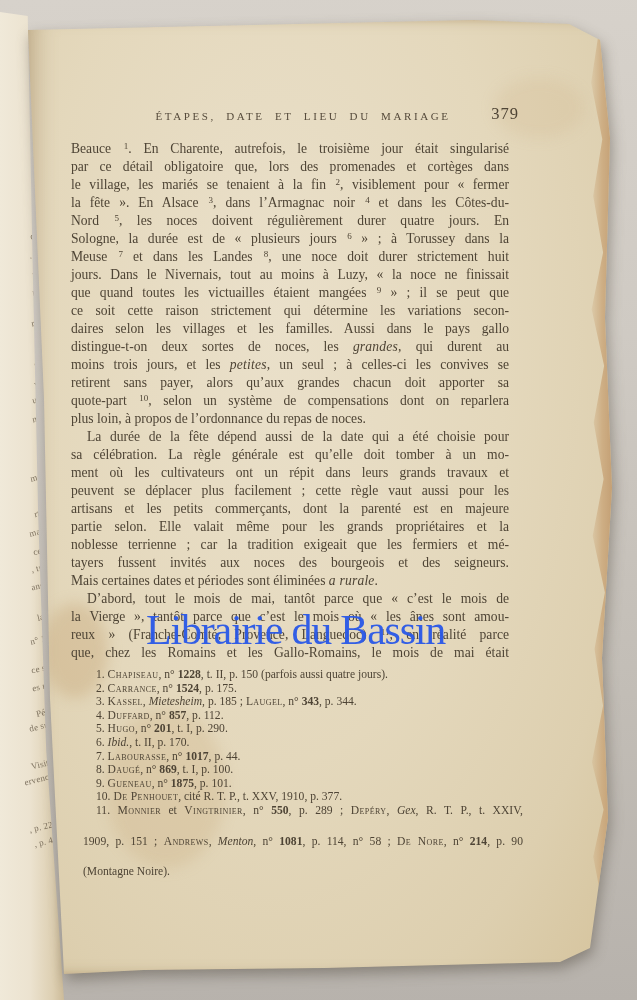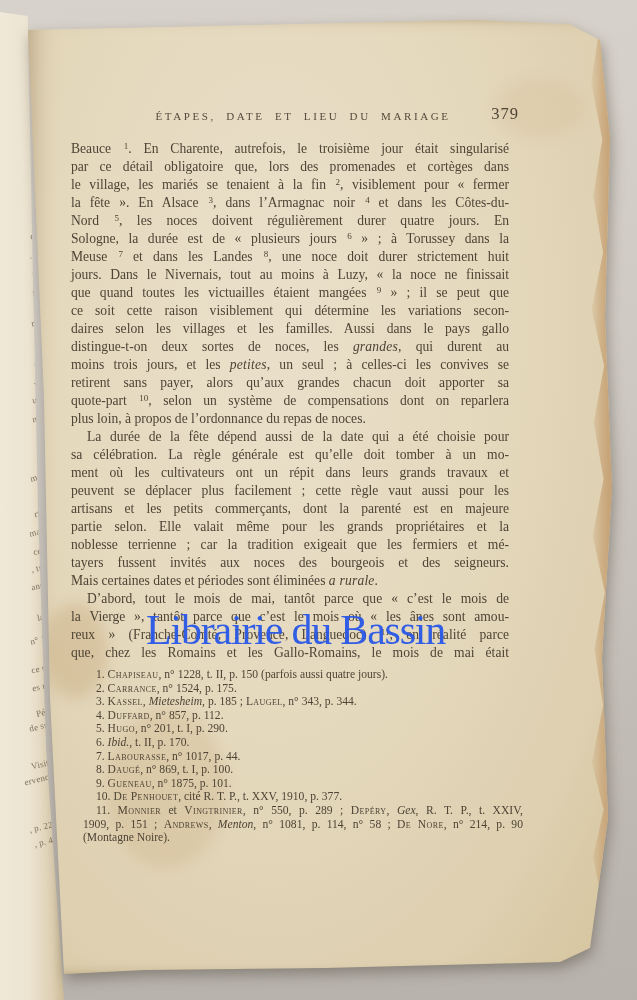--- a/index.html
+++ b/index.html
@@ -58,24 +58,24 @@
   .line.indent{text-indent:16px;}
   .line.last{text-align-last:left;}
   .line i{letter-spacing:.2px;}
   sup{font-size:9px;line-height:0;vertical-align:baseline;position:relative;top:-.42em;margin-left:1px;}
   
   .footnotes{
     position:absolute;left:59px;top:650px;width:440px;
     font-size:11.6px;line-height:13.6px;color:#4e4435;
   }
   .fn-line{text-align:justify;text-align-last:left;padding-left:13px;}
-  .fn-line.cont{padding-left:0;}
+  .fn-line.cont{padding-left:0;margin-top:17px;}
   .fn-line.j{text-align-last:justify;}
   .fn-line .sc{font-variant:small-caps;letter-spacing:.4px;}
-  .fn-line b{font-weight:normal;}
+  .fn-line b{font-weight:bold;}
   
   .watermark{
     position:absolute;left:146px;top:606px;z-index:30;
     font-family:Liberation Serif, serif;
     font-size:42px;letter-spacing:-1.2px;color:#2b59e7;opacity:.96;white-space:nowrap;
   }
 </style>
 </head>
 <body>
 
@@ -132,21 +132,21 @@
       <div class="body-text">
           <div class="line">Beauce <sup>1</sup>. En Charente, autrefois, le troisième jour était singularisé</div>
           <div class="line">par ce détail obligatoire que, lors des promenades et cortèges dans</div>
           <div class="line">le village, les mariés se tenaient à la fin <sup>2</sup>, visiblement pour « fermer</div>
           <div class="line">la fête ». En Alsace <sup>3</sup>, dans l’Armagnac noir <sup>4</sup> et dans les Côtes-du-</div>
           <div class="line">Nord <sup>5</sup>, les noces doivent régulièrement durer quatre jours. En</div>
           <div class="line">Sologne, la durée est de « plusieurs jours <sup>6</sup> » ; à Torussey dans la</div>
           <div class="line">Meuse <sup>7</sup> et dans les Landes <sup>8</sup>, une noce doit durer strictement huit</div>
           <div class="line">jours. Dans le Nivernais, tout au moins à Luzy, « la noce ne finissait</div>
           <div class="line">que quand toutes les victuailles étaient mangées <sup>9</sup> » ; il se peut que</div>
-          <div class="line">ce soit cette raison visiblement qui détermine les variations secon-</div>
+          <div class="line">ce soit cette raison strictement qui détermine les variations secon-</div>
           <div class="line">daires selon les villages et les familles. Aussi dans le pays gallo</div>
           <div class="line">distingue-t-on deux sortes de noces, les <i>grandes</i>, qui durent au</div>
           <div class="line">moins trois jours, et les <i>petites</i>, un seul ; à celles-ci les convives se</div>
           <div class="line">retirent sans payer, alors qu’aux grandes chacun doit apporter sa</div>
           <div class="line">quote-part <sup>10</sup>, selon un système de compensations dont on reparlera</div>
           <div class="line last">plus loin, à propos de l’ordonnance du repas de noces.</div>
           <div class="line indent">La durée de la fête dépend aussi de la date qui a été choisie pour</div>
           <div class="line">sa célébration. La règle générale est qu’elle doit tomber à un mo-</div>
           <div class="line">ment où les cultivateurs ont un répit dans leurs grands travaux et</div>
           <div class="line">peuvent se déplacer plus facilement ; cette règle vaut aussi pour les</div>

